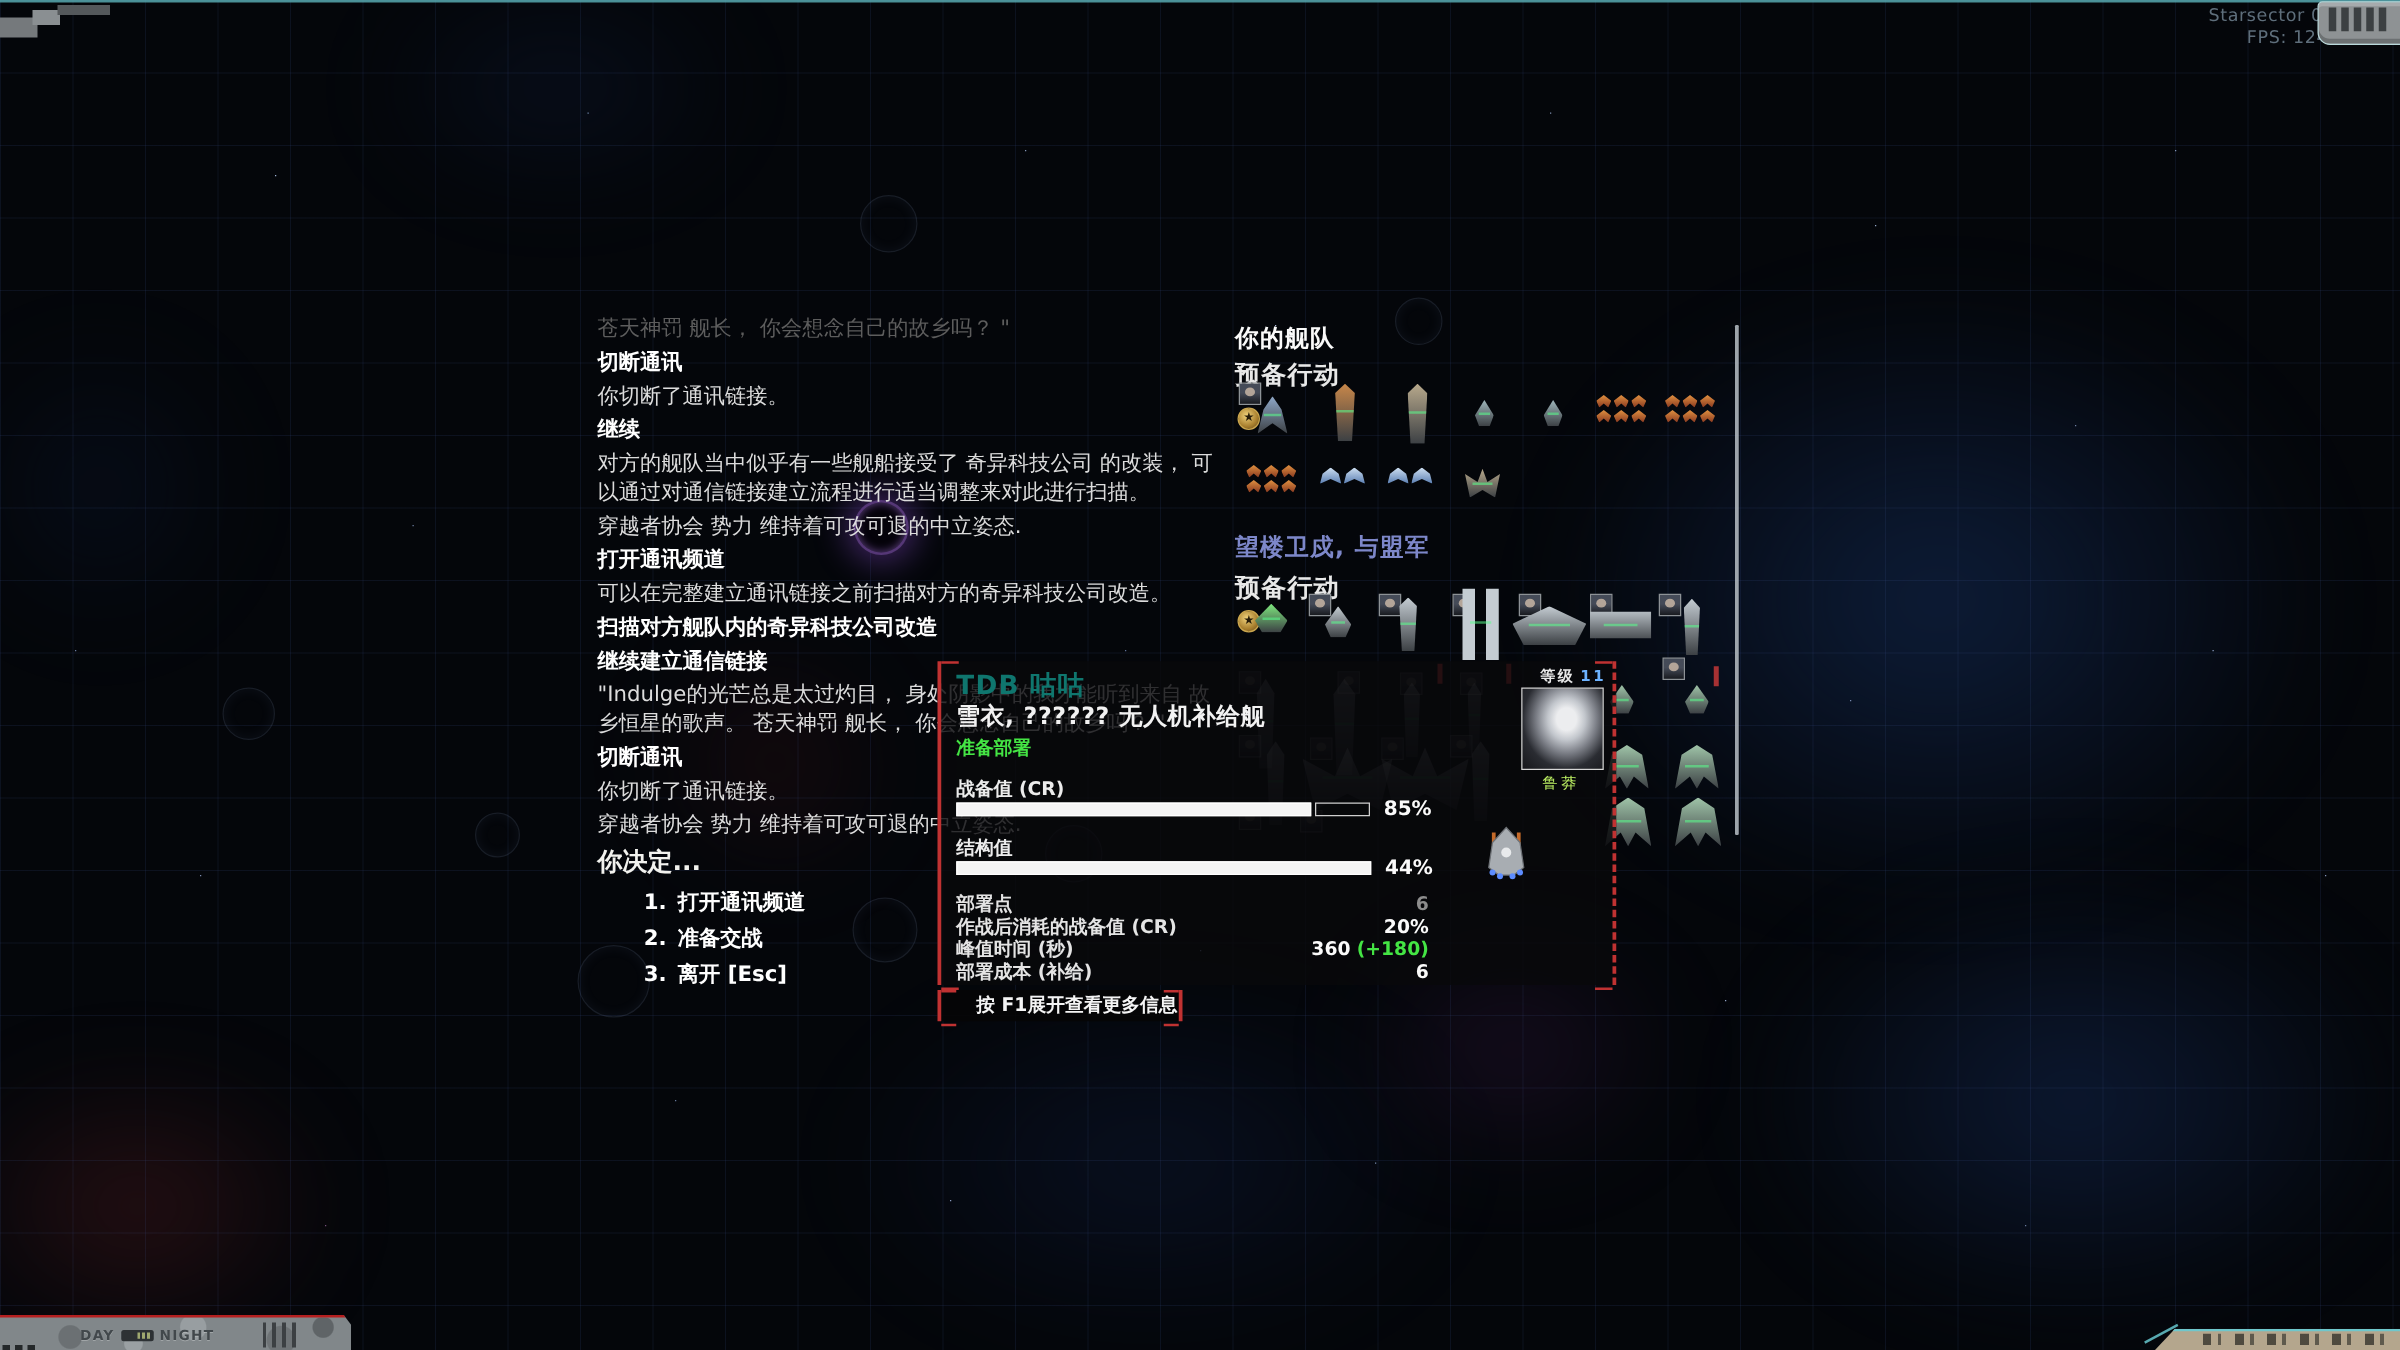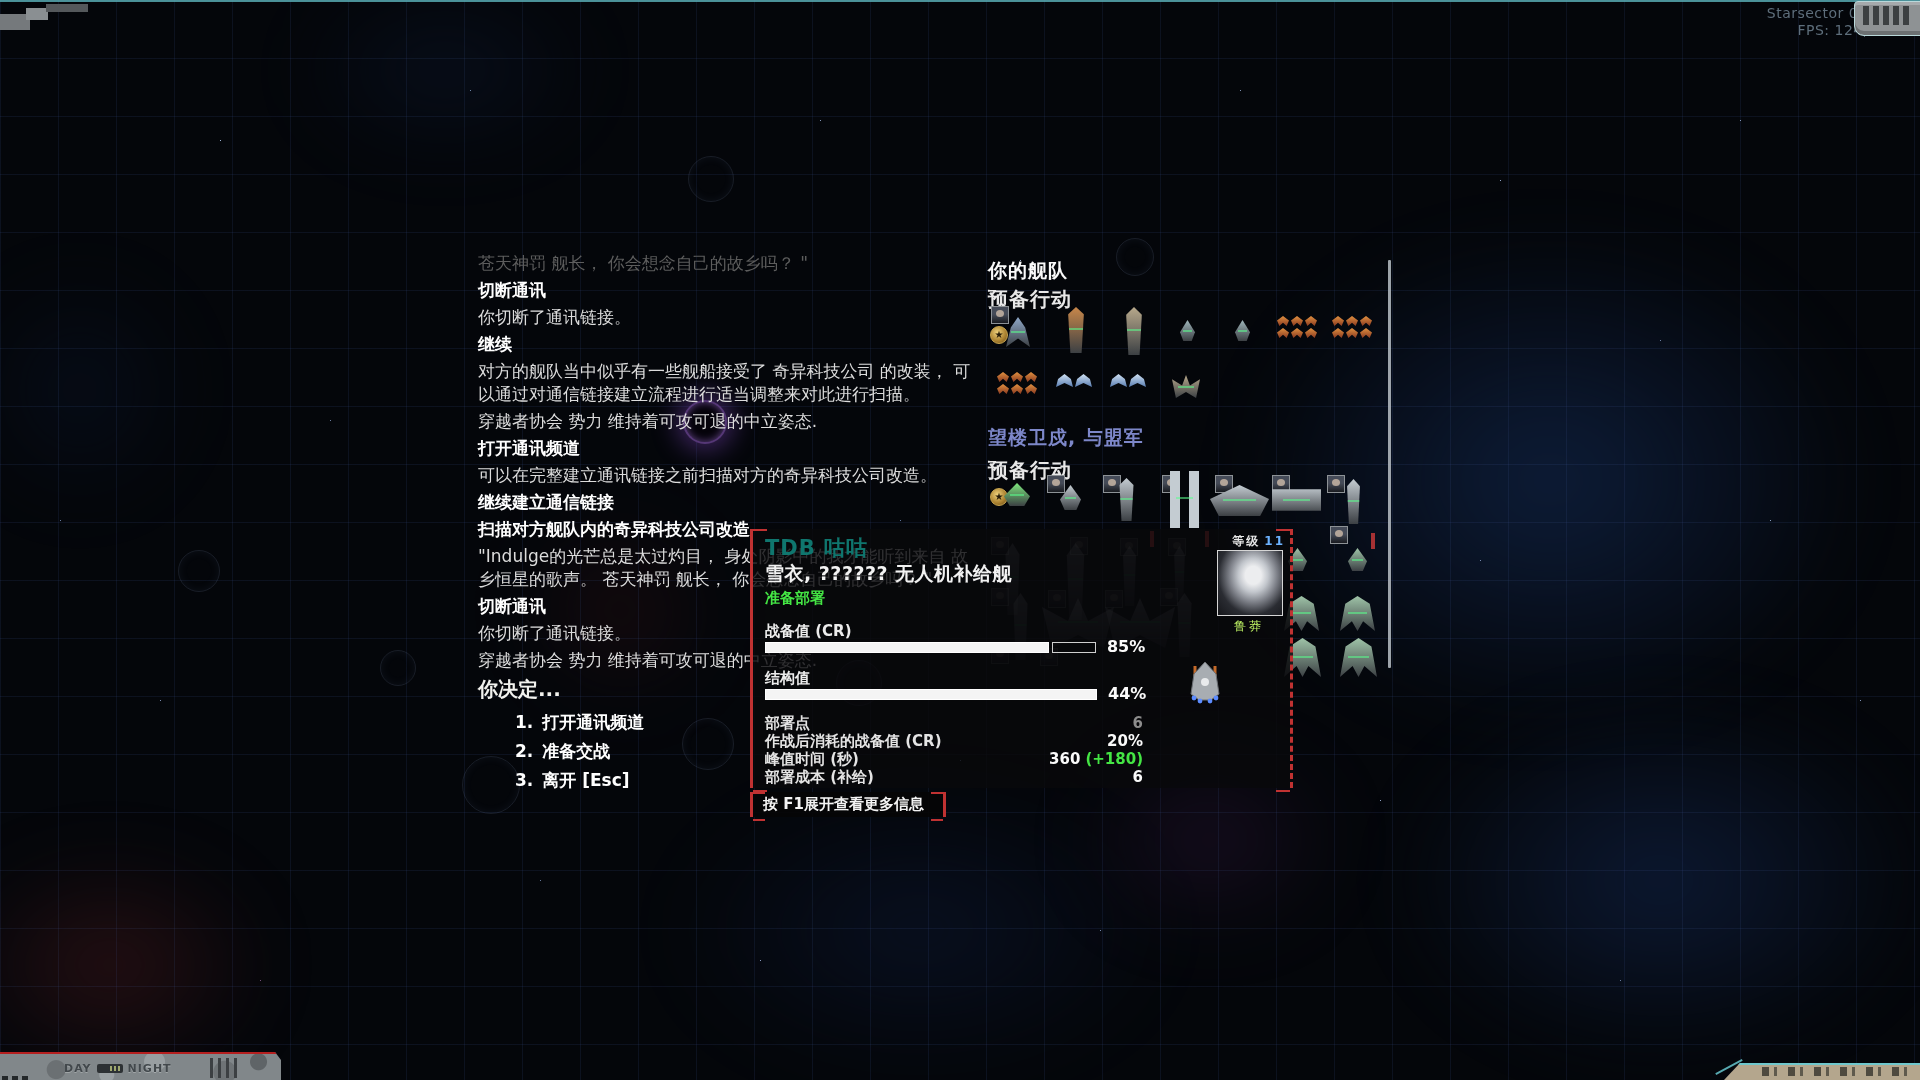--- a/index.html
+++ b/index.html
@@ -104,21 +104,21 @@
   .off-level{font-size:12px;font-weight:bold;color:#e8e8e8;text-align:right;letter-spacing:2px;line-height:14px;}
   .off-level b{color:var(--lvl,#6db3ff);margin-left:4px;}
   .off-face{margin-top:2px;width:64px;height:64px;margin-left:4px;border:1px solid #d6d6d6;
     background:radial-gradient(ellipse at 55% 38%,#ecedef 0 16%,#c2c6cc 30%,#7d8088 48%,#2a2c32 70%,#16171b 100%);}
   .off-name{margin-top:2px;font-size:12px;color:#bef264;text-align:center;letter-spacing:3px;}
   
   #hovership{position:absolute;left:1183px;top:660px;width:44px;height:46px;z-index:6;}
   
   #f1box{position:absolute;left:750px;top:792px;width:196px;height:25px;z-index:5;
     background:rgba(5,5,6,.9);border-left:3px solid var(--tbr,#c03232);border-right:3px solid var(--tbr,#c03232);
-    font-size:15px;font-weight:bold;color:#f4f4f4;line-height:25px;padding-left:10px;box-sizing:border-box;}
+    font-size:15px;font-weight:bold;color:#f4f4f4;line-height:25px;padding-left:28px;box-sizing:border-box;}
   #f1box:before,#f1box:after{content:"";position:absolute;width:12px;height:100%;top:0;}
   #f1box:before{left:0;border-top:2px solid var(--tbr,#c03232);border-bottom:2px solid var(--tbr,#c03232);}
   #f1box:after{right:0;border-top:2px solid var(--tbr,#c03232);border-bottom:2px solid var(--tbr,#c03232);}
   
   #bar-bl{position:absolute;left:0;top:1052px;width:281px;height:28px;z-index:4;
     background:#81878a;
     background-image:radial-gradient(circle at 20% 60%,#6b7073 0 9px,transparent 10px),
       radial-gradient(circle at 55% 30%,#989ea1 0 10px,transparent 11px),
       radial-gradient(circle at 80% 70%,#6e7376 0 11px,transparent 12px),
       radial-gradient(circle at 38% 80%,#9aa0a3 0 7px,transparent 8px),
@@ -188,22 +188,22 @@
   <div id="dialog">
     <p class="line-history">苍天神罚 舰长， 你会想念自己的故乡吗？ "</p>
     <div id="dialog-lines">
         <p class="line-choice">切断通讯</p>
         <p class="line-narrative">你切断了通讯链接。</p>
         <p class="line-choice">继续</p>
         <p class="line-narrative">对方的舰队当中似乎有一些舰船接受了 奇异科技公司 的改装， 可以通过对通信链接建立流程进行适当调整来对此进行扫描。</p>
         <p class="line-narrative">穿越者协会 势力 维持着可攻可退的中立姿态.</p>
         <p class="line-choice">打开通讯频道</p>
         <p class="line-narrative">可以在完整建立通讯链接之前扫描对方的奇异科技公司改造。</p>
+        <p class="line-choice">扫描对方舰队内的奇异科技公司改造</p>
         <p class="line-choice">继续建立通信链接</p>
-        <p class="line-choice">扫描对方舰队内的奇异科技公司改造</p>
         <p class="line-narrative">"Indulge的光芒总是太过灼目， 身处阴影中的我才能听到来自 故乡恒星的歌声。 苍天神罚 舰长， 你会想念自己的故乡吗？ "</p>
         <p class="line-choice">切断通讯</p>
         <p class="line-narrative">你切断了通讯链接。</p>
         <p class="line-narrative">穿越者协会 势力 维持着可攻可退的中立姿态.</p>
       </div>
     <p class="decision">你决定...</p>
     <ul id="options">
         <li><span class="num">1.</span><span>打开通讯频道</span></li>
         <li><span class="num">2.</span><span>准备交战</span></li>
         <li><span class="num">3.</span><span>离开 [Esc]</span></li>

